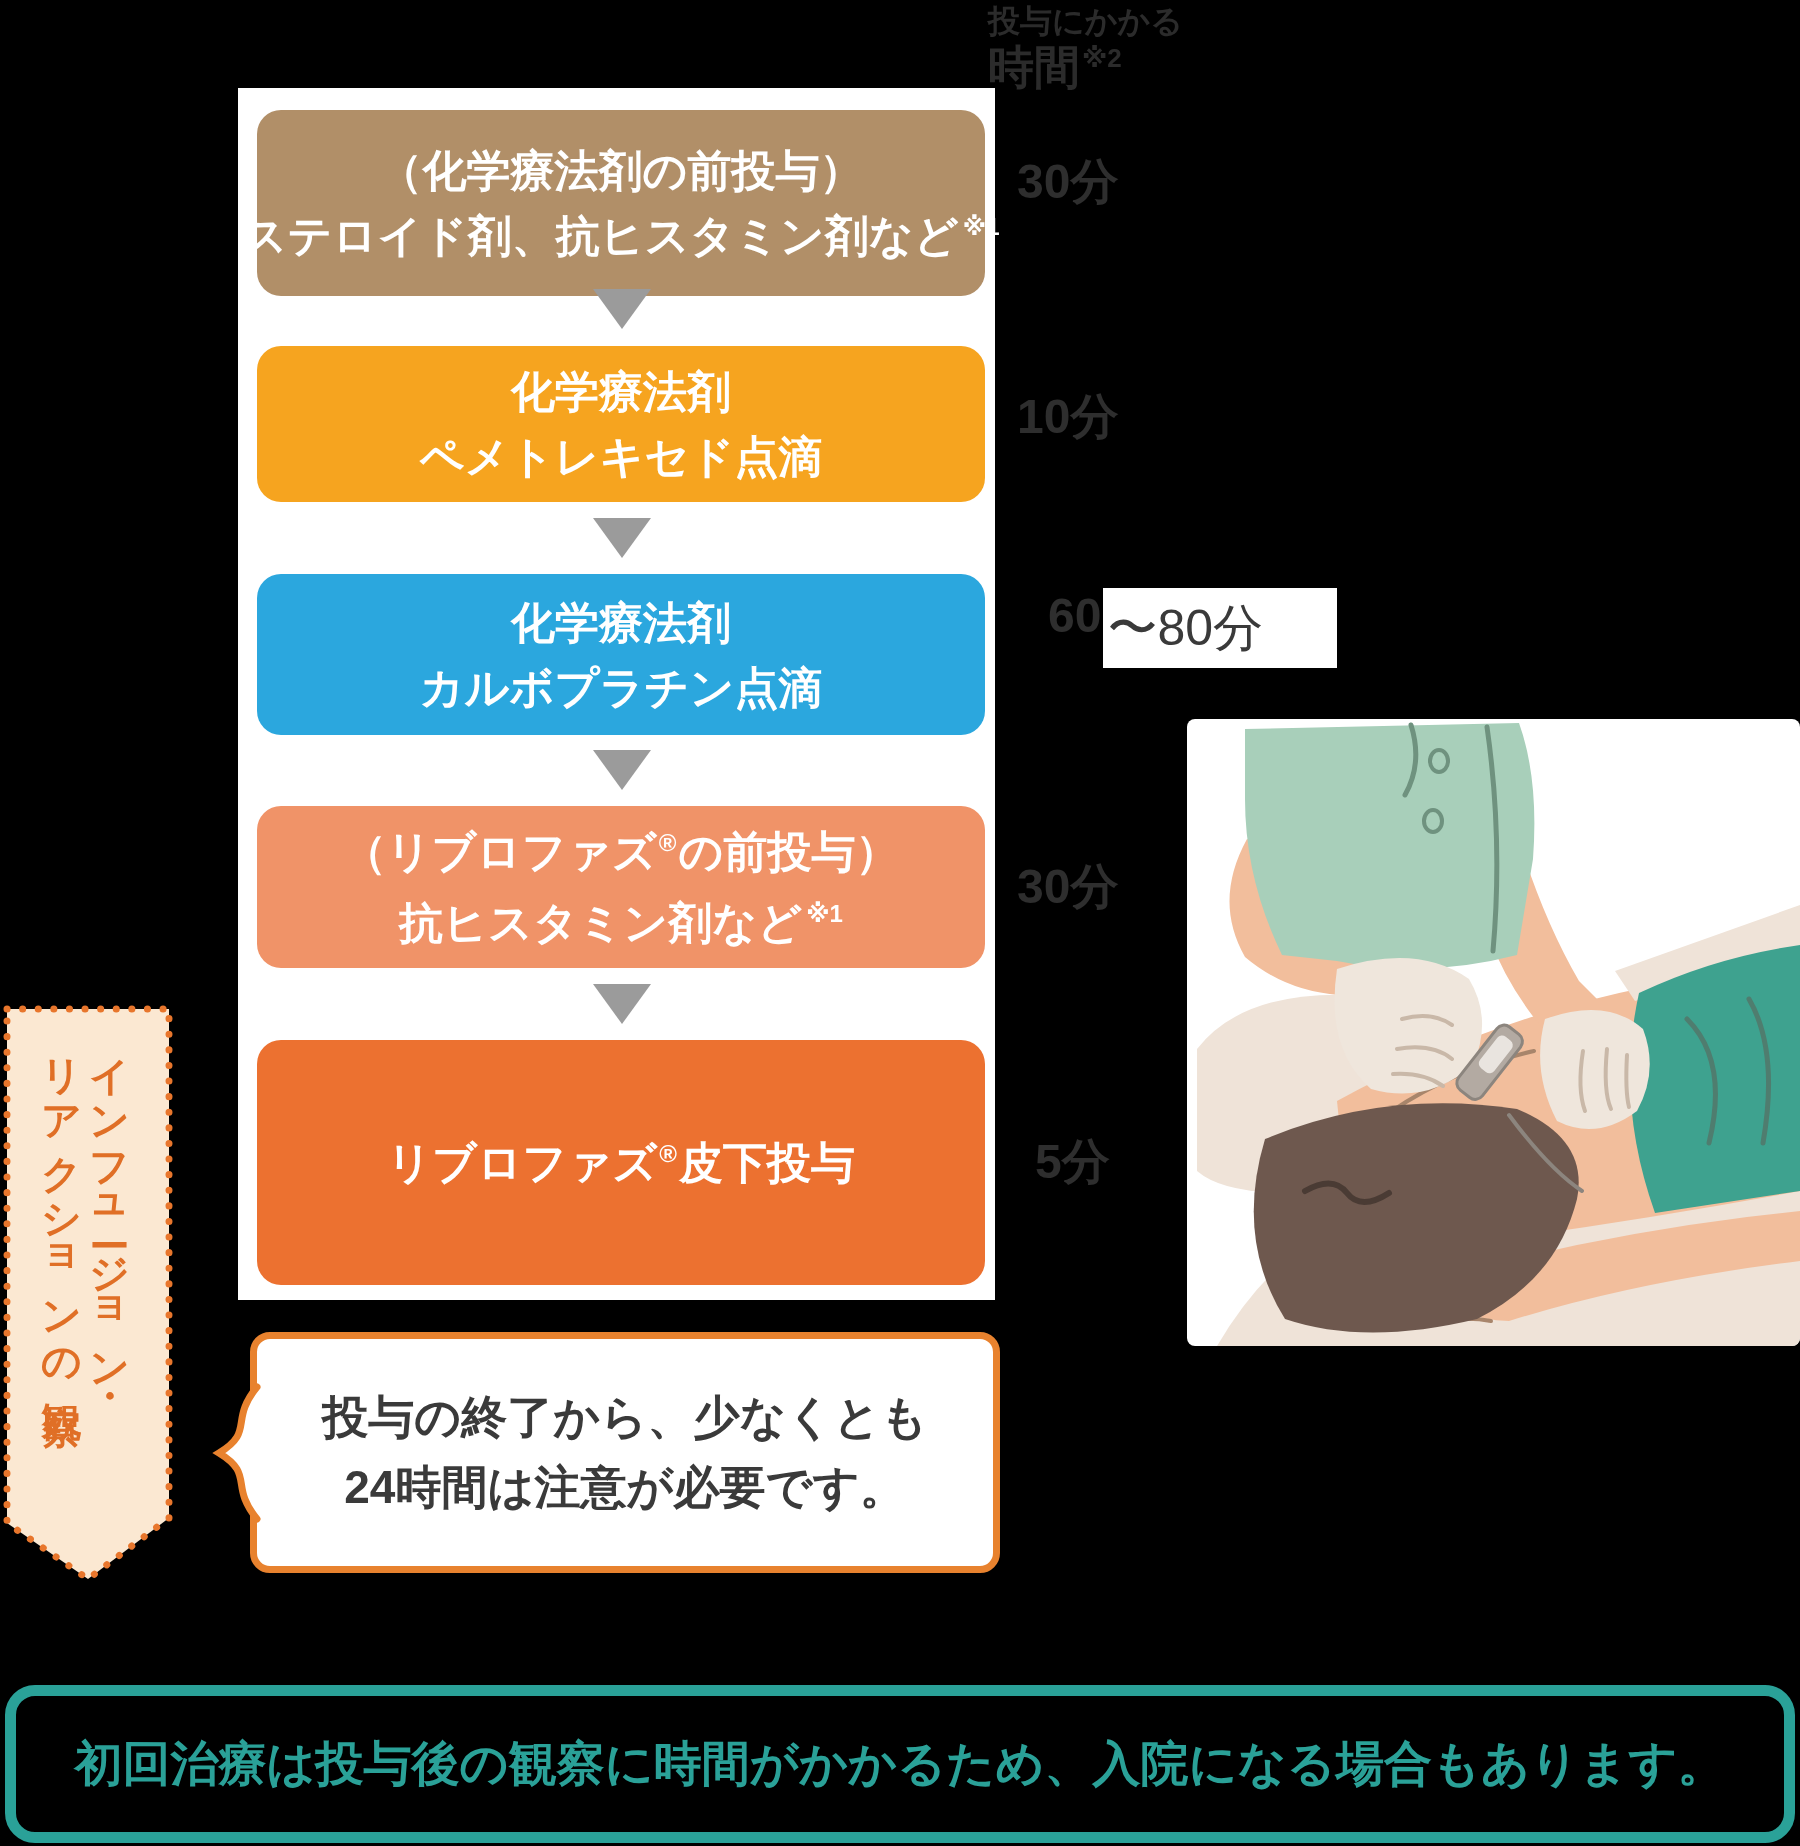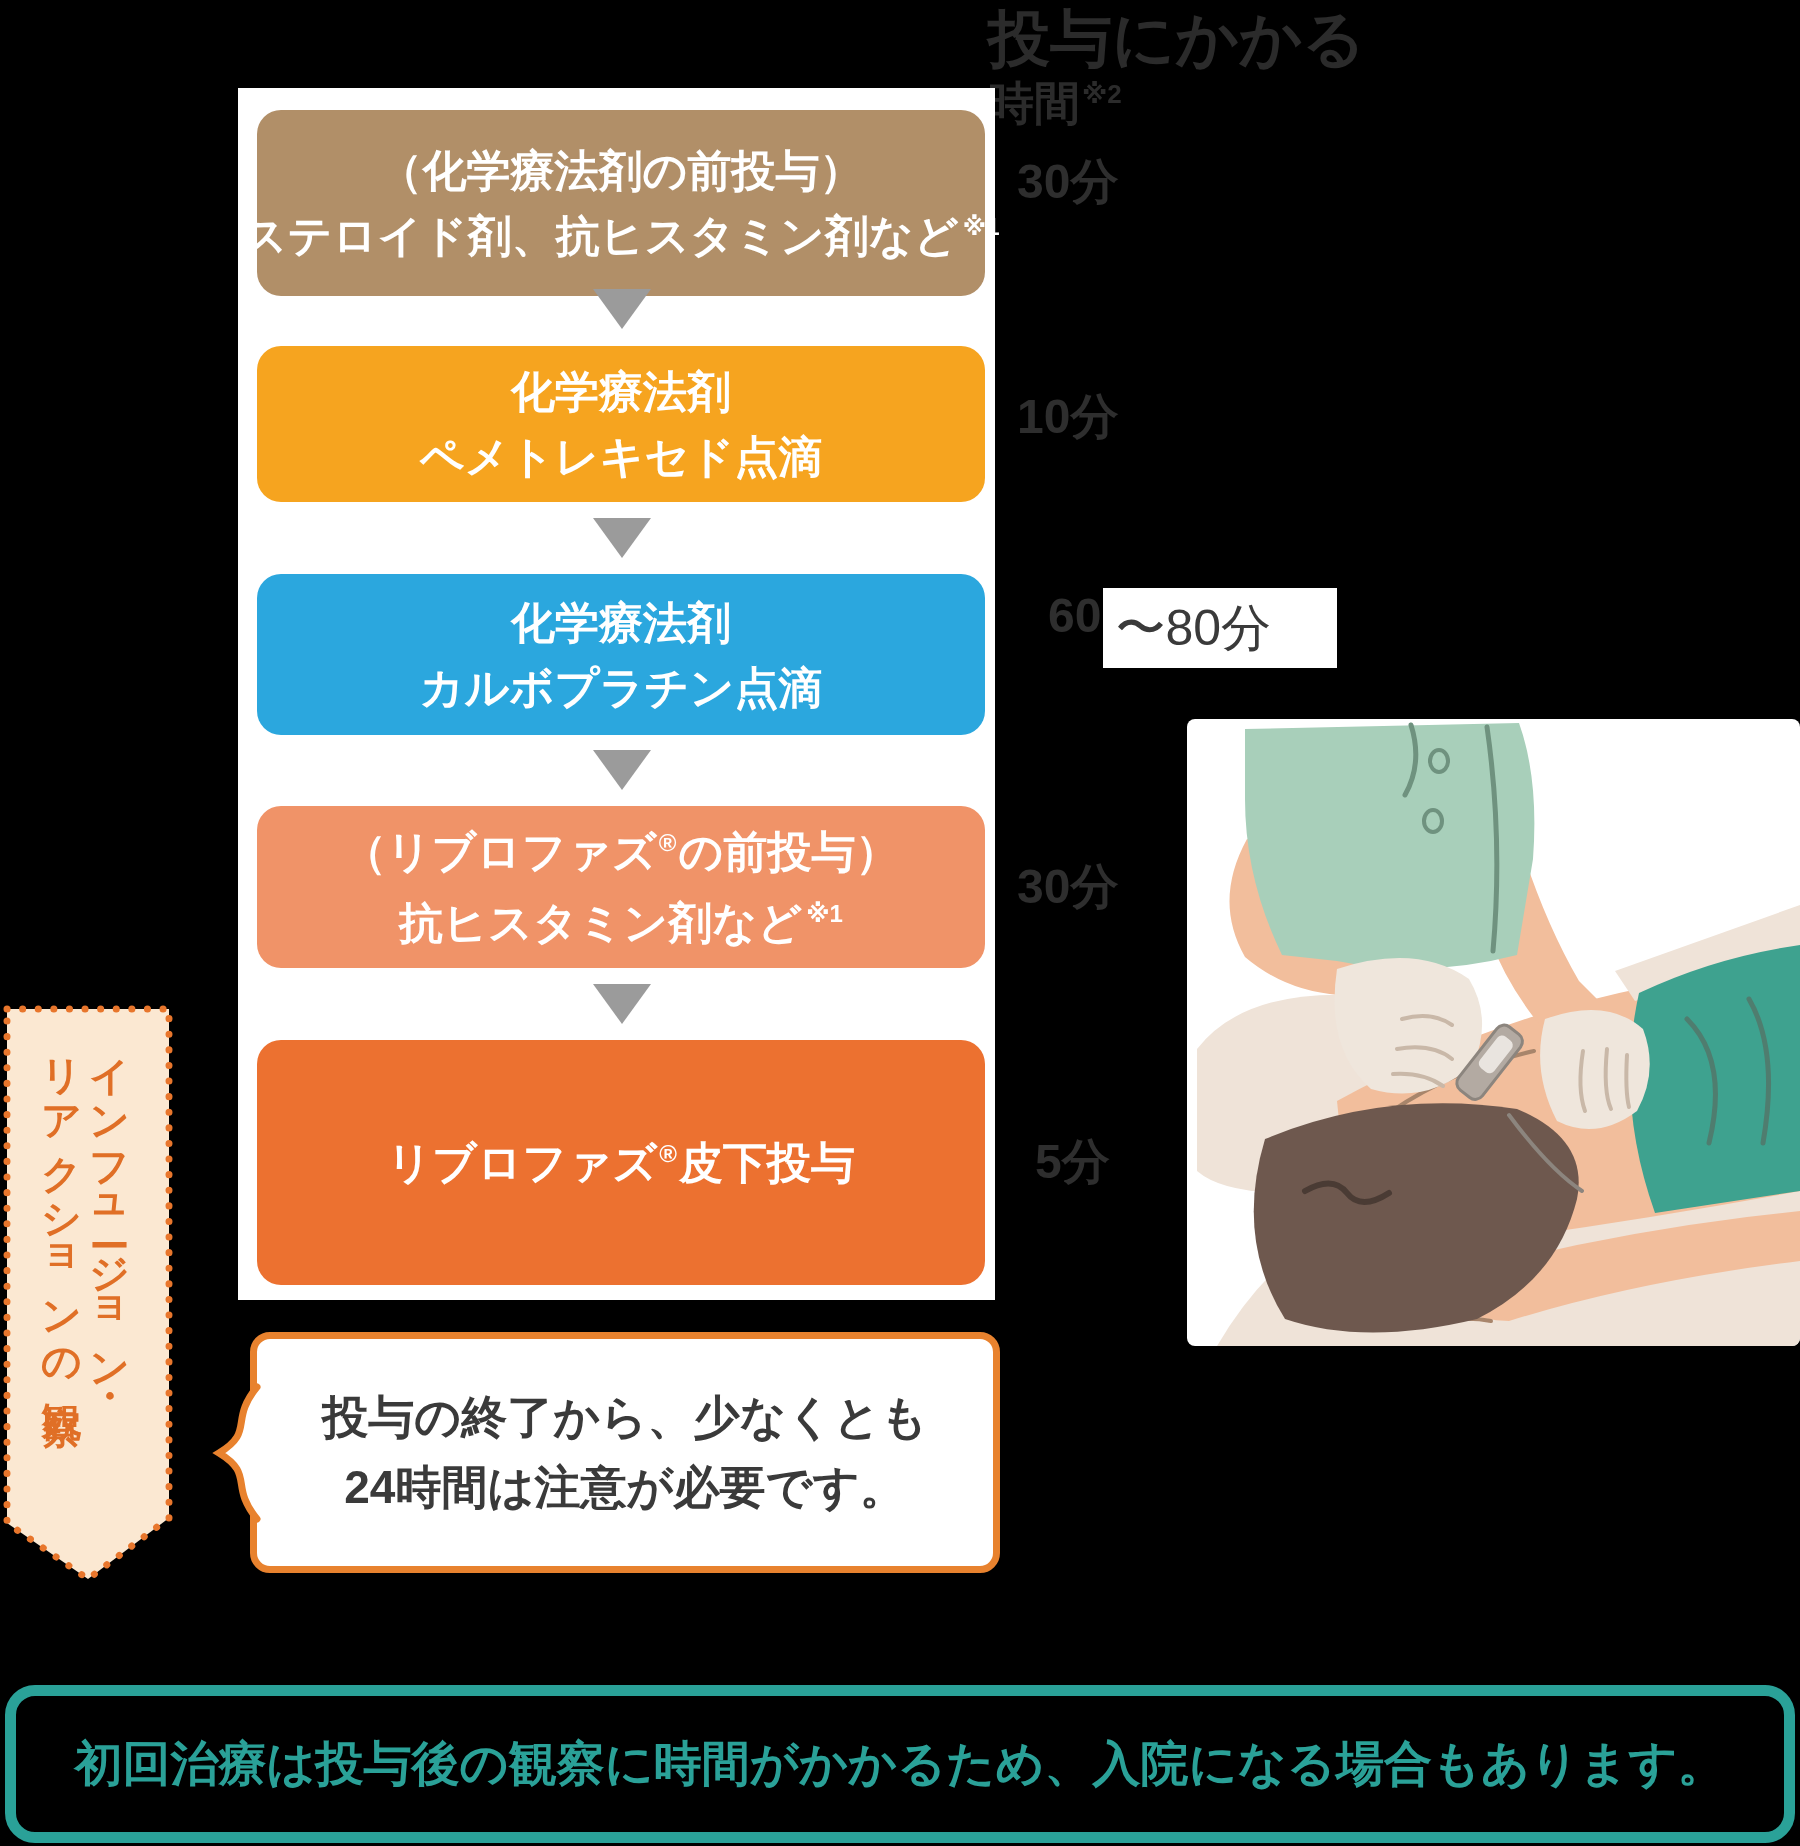--- a/index.html
+++ b/index.html
@@ -23,32 +23,32 @@
   sup.note-sup{font-size:24px;font-weight:700;vertical-align:super;margin-left:4px;}
   sup.reg-sup{font-size:24px;font-weight:700;vertical-align:super;margin:0 2px;}
   .arrow-down{
     position:absolute;left:355px;width:0;height:0;
     border-left:29px solid transparent;border-right:29px solid transparent;
     border-top:40px solid #9B9B9B;
   }
   .a1{top:201px;} .a2{top:430px;} .a3{top:662px;} .a4{top:896px;}
   
   .time-header{position:absolute;left:988px;top:2px;color:#2B2B2B;font-weight:600;}
-  .time-header .th-line1{font-size:62px;line-height:1.2;}
+  .time-header .th-line1{font-size:32px;line-height:1.2;}
   .time-header .th-line2{font-size:46px;line-height:1.2;}
   .time-header sup{font-size:26px;vertical-align:super;margin-left:2px;}
   .time-label{position:absolute;color:#2E2E2E;font-size:48px;font-weight:700;white-space:nowrap;}
   .t1{left:1017px;top:150px;}
   .t2{left:1017px;top:385px;}
   .t3{left:1048px;top:588px;height:92px;display:flex;}
   .t4{left:1017px;top:855px;}
   .t5{left:1035px;top:1130px;}
   .time-patch{
     margin-left:2px;width:234px;height:80px;background:#ffffff;
-    display:flex;align-items:center;padding-left:12px;box-sizing:border-box;
+    display:flex;align-items:center;padding-left:4px;box-sizing:border-box;
     color:#3A3A3A;font-size:50px;font-weight:500;
   }
   
   .obs-banner{position:absolute;left:0;top:1002px;width:176px;height:584px;}
   .obs-banner svg{position:absolute;left:0;top:0;}
   .obs-text{
     position:absolute;left:0;top:28px;width:170px;height:500px;
     writing-mode:vertical-rl;text-orientation:upright;
     padding-right:36px;box-sizing:border-box;
     color:#E06F26;font-size:40px;font-weight:700;letter-spacing:3px;line-height:48px;

